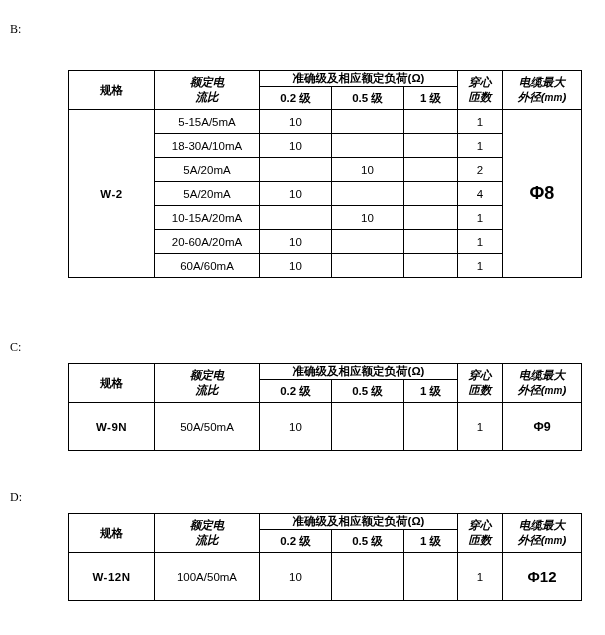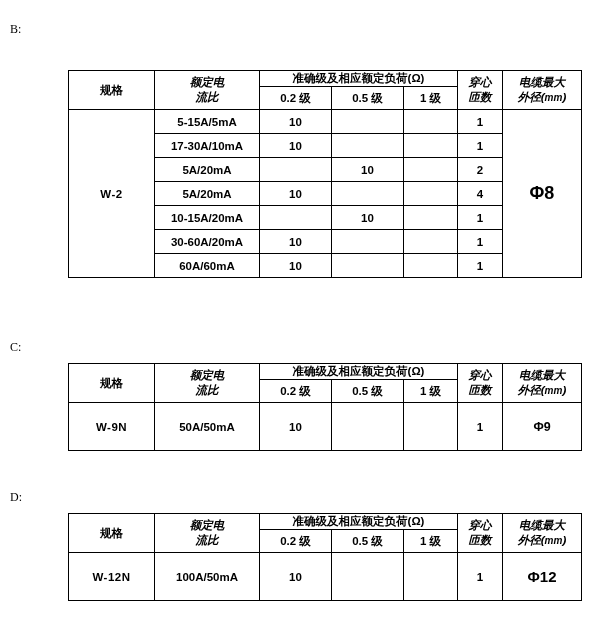--- a/index.html
+++ b/index.html
@@ -38,21 +38,21 @@
     border: 1px solid #000;
     text-align: center;
     vertical-align: middle;
     font-size: 11.5px;
     font-family: "Liberation Sans", sans-serif;
     padding: 0;
     font-weight: bold;
     color: #000;
   }
   table.spec td.data {
-    font-weight: bold;
+    font-weight: normal;
     text-align: center;
   }
   .hdr-multi {
     line-height: 15px;
     font-style: italic;
   }
   .unit {
     font-size: 10px;
     text-align: right;
   }
@@ -104,21 +104,21 @@
       <tr>
         <td rowspan="7" class="model-cell">W-2</td>
         <td class="data ratio-cell" style="height:23px">5-15A/5mA</td>
         <td class="data num-cell">10</td>
         <td class="data num-cell"></td>
         <td class="data num-cell"></td>
         <td class="data num-cell">1</td>
         <td rowspan="7" class="num-cell" style="font-size:18px">Φ8</td>
       </tr>
       <tr>
-        <td class="data ratio-cell" style="height:23px">17-30A/10mA</td>
+        <td class="data ratio-cell" style="height:23px">18-30A/10mA</td>
         <td class="data num-cell">10</td>
         <td class="data num-cell"></td>
         <td class="data num-cell"></td>
         <td class="data num-cell">1</td>
       </tr>
       <tr>
         <td class="data ratio-cell" style="height:23px">5A/20mA</td>
         <td class="data num-cell"></td>
         <td class="data num-cell">10</td>
         <td class="data num-cell"></td>
@@ -132,21 +132,21 @@
         <td class="data num-cell">4</td>
       </tr>
       <tr>
         <td class="data ratio-cell" style="height:23px">10-15A/20mA</td>
         <td class="data num-cell"></td>
         <td class="data num-cell">10</td>
         <td class="data num-cell"></td>
         <td class="data num-cell">1</td>
       </tr>
       <tr>
-        <td class="data ratio-cell" style="height:23px">30-60A/20mA</td>
+        <td class="data ratio-cell" style="height:23px">20-60A/20mA</td>
         <td class="data num-cell">10</td>
         <td class="data num-cell"></td>
         <td class="data num-cell"></td>
         <td class="data num-cell">1</td>
       </tr>
       <tr>
         <td class="data ratio-cell" style="height:23px">60A/60mA</td>
         <td class="data num-cell">10</td>
         <td class="data num-cell"></td>
         <td class="data num-cell"></td>

